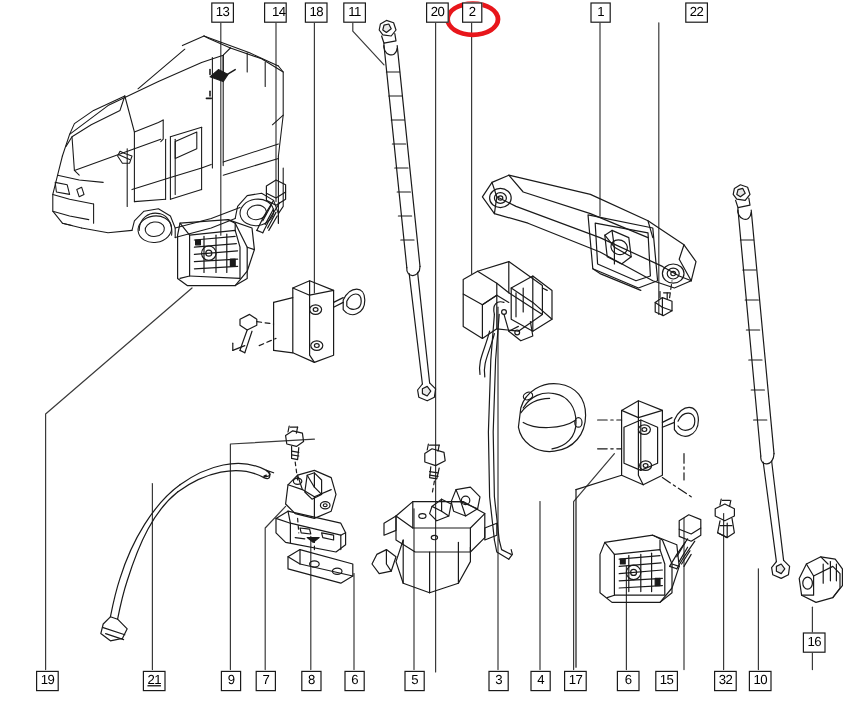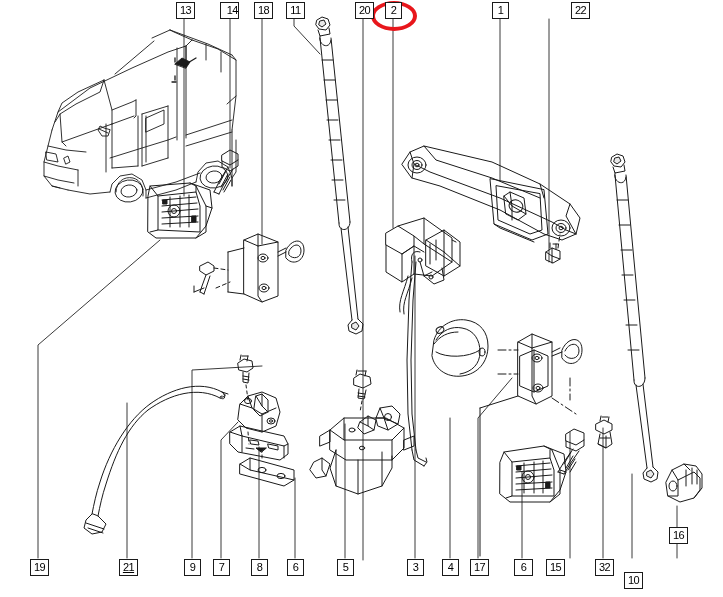--- a/index.html
+++ b/index.html
@@ -585,16 +585,16 @@
   <div class="callout" style="left:213px; top:559px;">7</div>
   <div class="callout" style="left:251px; top:559px;">8</div>
   <div class="callout" style="left:287px; top:559px;">6</div>
   <div class="callout" style="left:337px; top:559px;">5</div>
   <div class="callout" style="left:407px; top:559px;">3</div>
   <div class="callout" style="left:442px; top:559px;">4</div>
   <div class="callout wide" style="left:470px; top:559px;">17</div>
   <div class="callout wide" style="left:514px; top:559px;">6</div>
   <div class="callout wide" style="left:546px; top:559px;">15</div>
   <div class="callout wide" style="left:595px; top:559px;">32</div>
-  <div class="callout wide" style="left:624px; top:559px;margin-top:13px;">10</div>
+  <div class="callout wide" style="left:624px; top:559px;">10</div>
   <div class="callout wide" style="left:669px; top:527px;">16</div>
 
 </div>
 
 </body></html>

